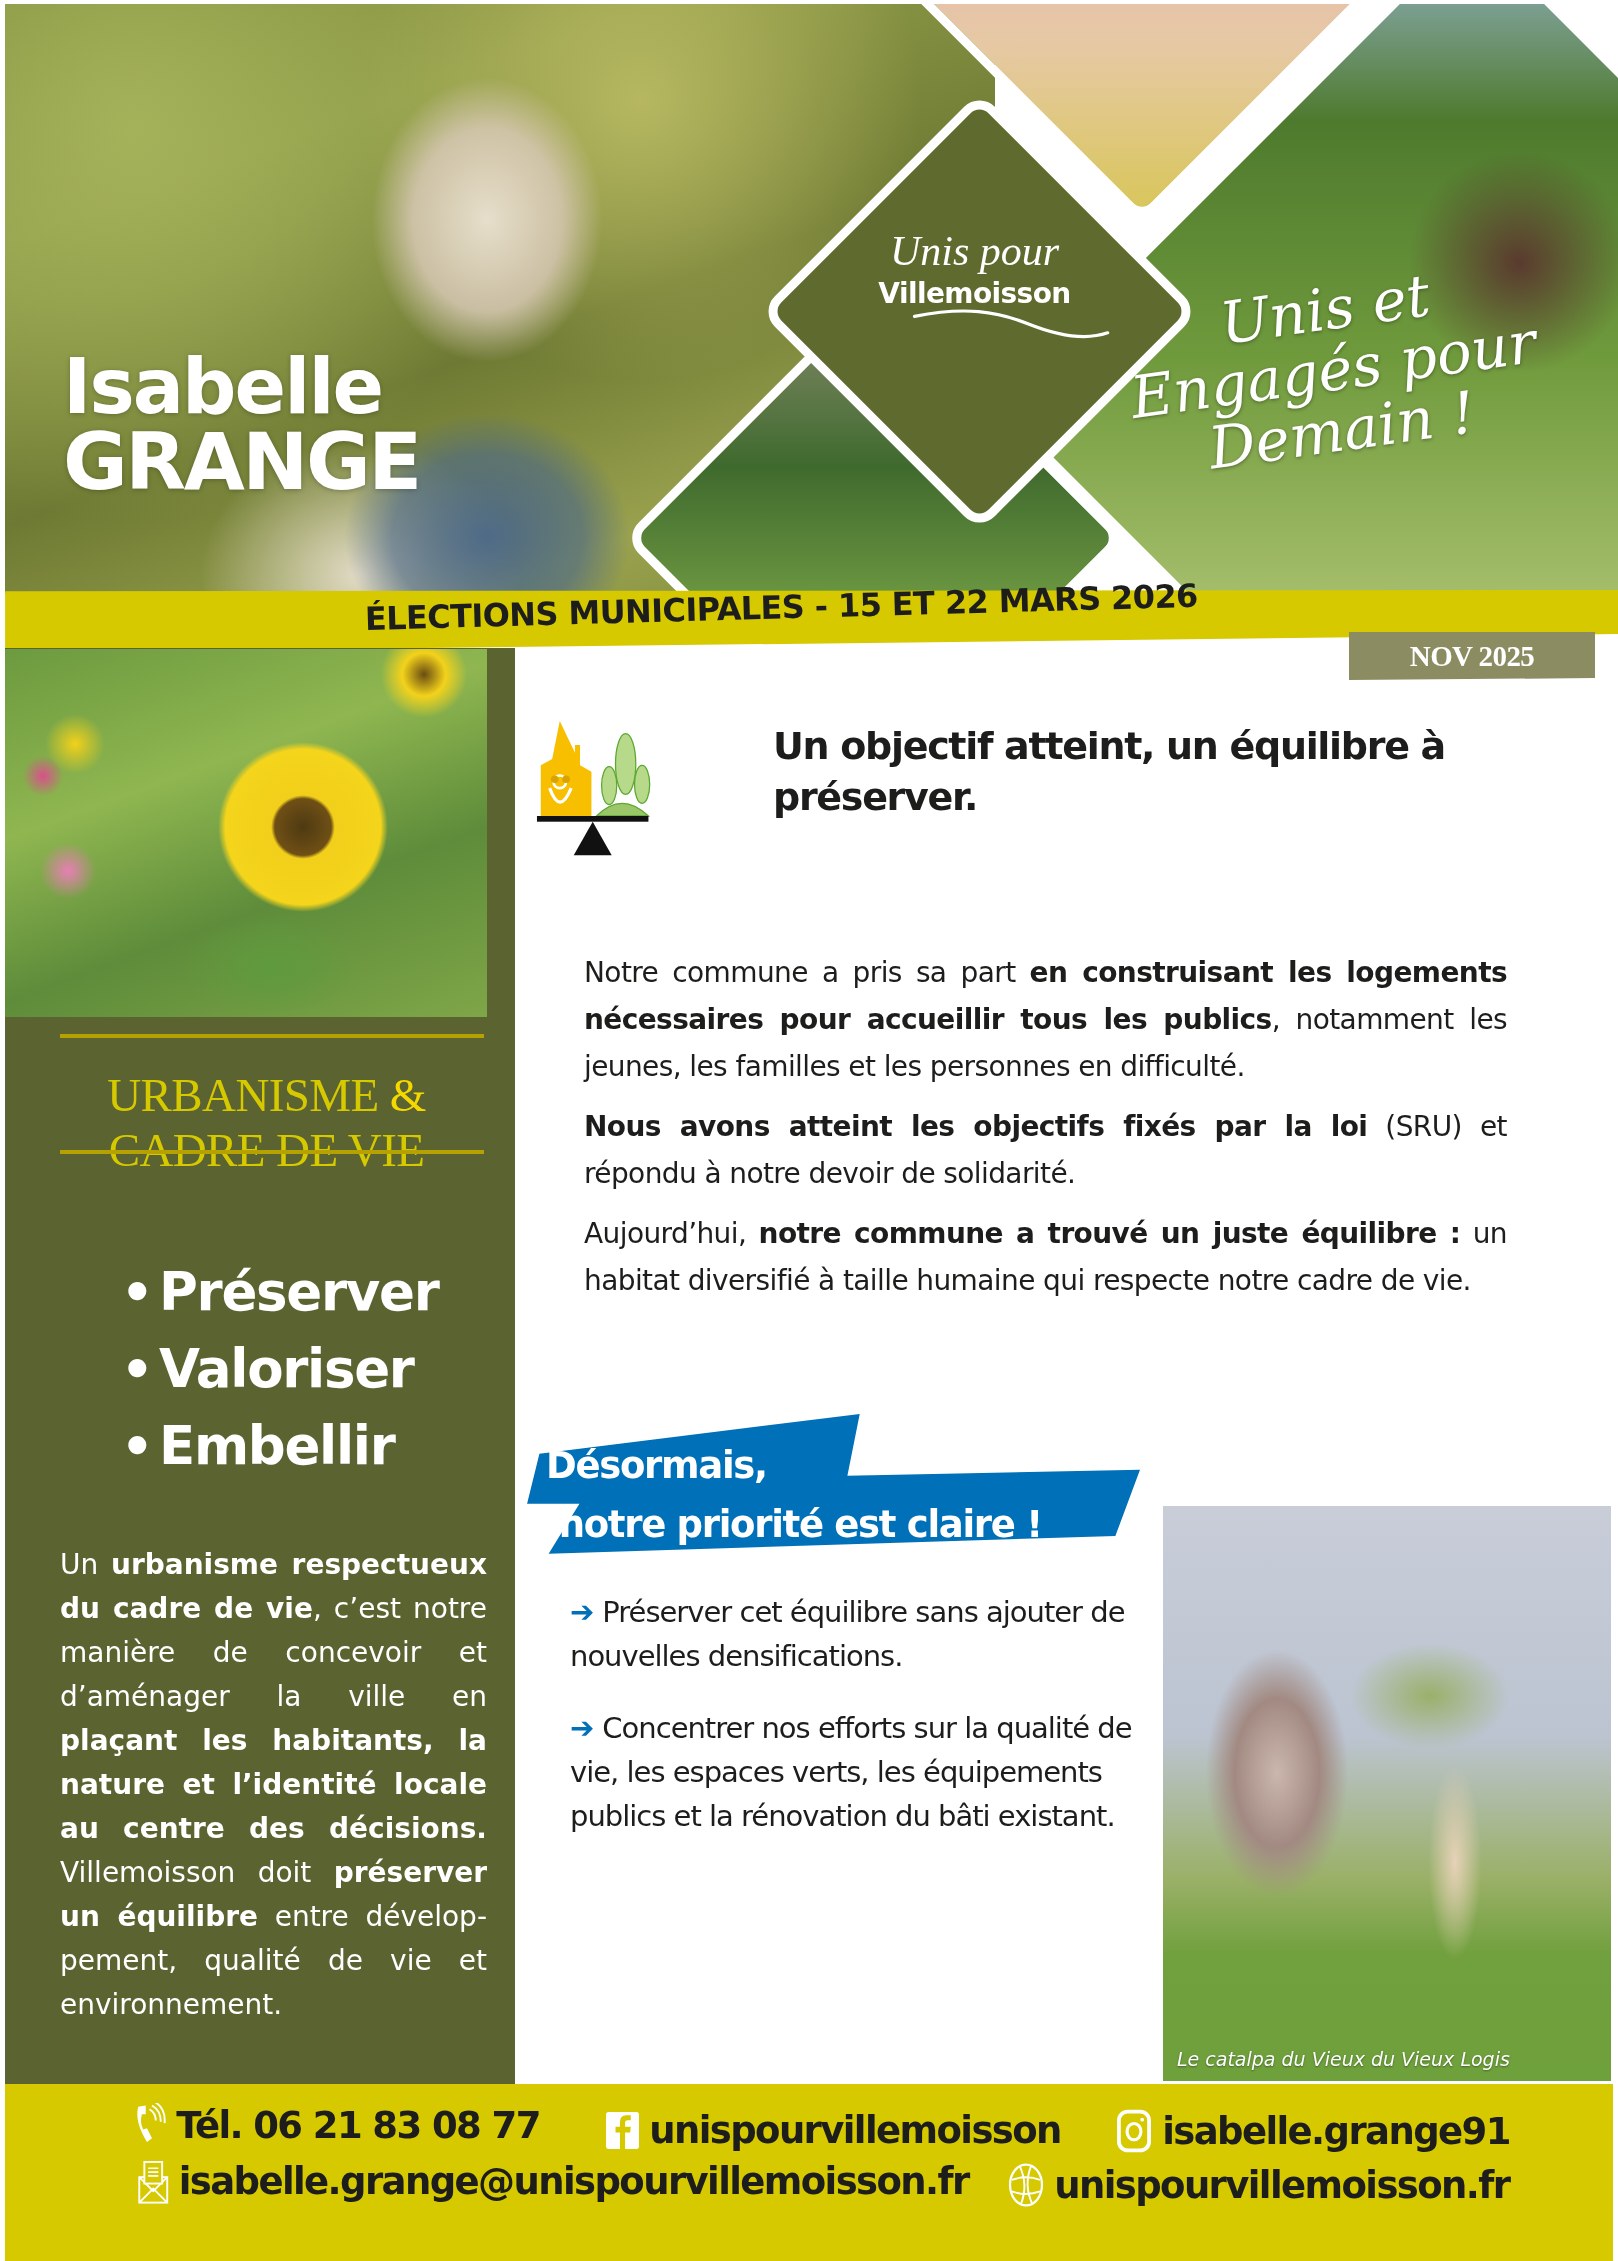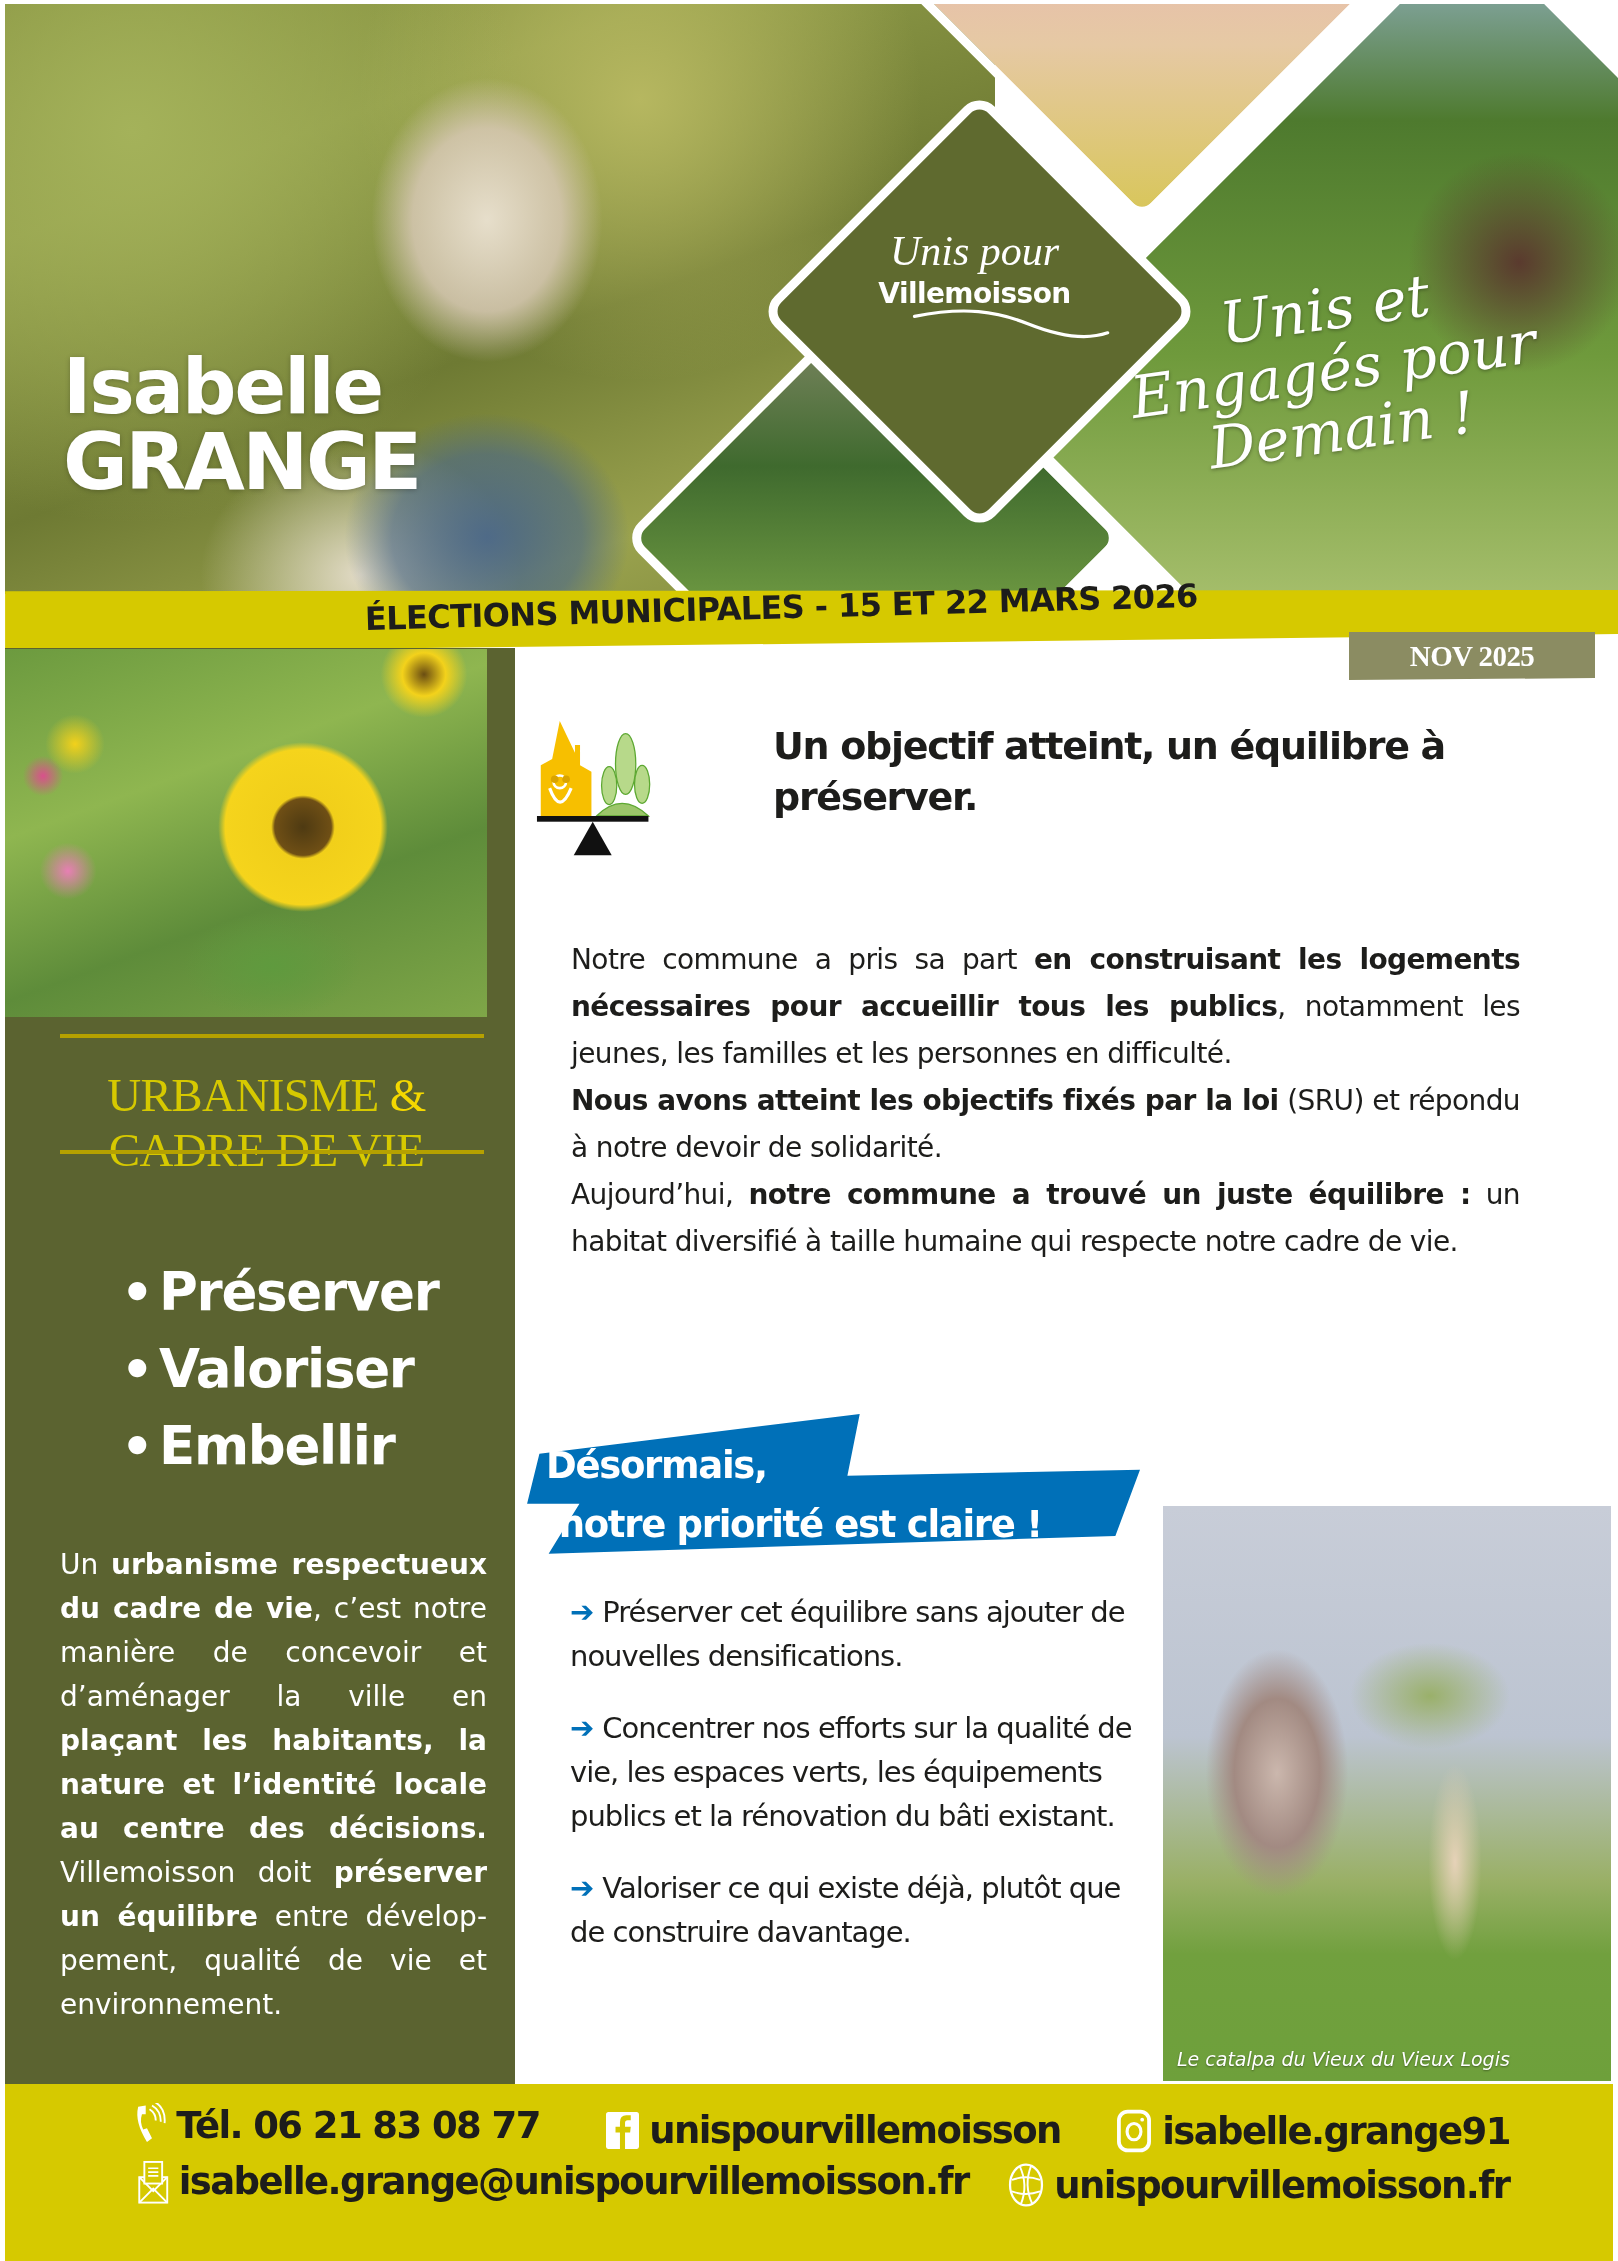--- a/index.html
+++ b/index.html
@@ -86,21 +86,21 @@
     font-family: "DejaVu Sans", sans-serif; font-size: 28px; line-height: 44px; text-align: justify; }
   .sidebar-text b { font-weight: bold; }
 
   
   .topic-icon { position: absolute; left: 533px; top: 721px; width: 165px; height: 152px; }
   .headline { position: absolute; left: 773px; top: 721px; width: 794px; }
   .headline-main { font-family: "DejaVu Sans", sans-serif; font-weight: bold; color: #0072bb; font-size: 46px; line-height: 57px; letter-spacing: -1.3px; }
   .headline-sub { font-family: "DejaVu Sans", sans-serif; font-weight: bold; color: #1d1d1b; font-size: 38px; line-height: 51px; letter-spacing: -1.3px; margin-top: 0px; }
   .intro-text { position: absolute; left: 571px; top: 936px; width: 949px; font-family: "DejaVu Sans", sans-serif;
     font-size: 28px; line-height: 47px; letter-spacing: -0.6px; text-align: justify; color: #1d1d1b; }
-  .intro-text p { margin: 0; }
+  .intro-text p { margin: 13px; }
 
   .priority-banner { position: absolute; left: 524px; top: 1414px; width: 616px; height: 147px; background: #0070b8;
     clip-path: polygon(2.5% 27%, 54.5% 0%, 52.5% 42%, 100% 38%, 96% 83%, 4% 95%, 9% 61%, 0.5% 61%); }
   .priority-text { position: absolute; left: 546px; top: 1440px; color: #ffffff; font-family: "DejaVu Sans", sans-serif;
     font-weight: bold; font-size: 37px; line-height: 51px; letter-spacing: -1.3px; }
   .priority-text .l2 { display: block; padding-left: 12.7px; margin-top: 8px; }
 
   .actions { position: absolute; left: 570px; top: 1590px; width: 571px; list-style: none; font-family: "DejaVu Sans", sans-serif;
     font-size: 29px; line-height: 44px; letter-spacing: -1px; color: #1d1d1b; }
   .action { margin-bottom: 28px; }
@@ -214,21 +214,20 @@
 
 <div class="priority-banner"></div>
 <div class="priority-text">
   <span>Désormais,</span>
   <span class="l2">notre priorité est claire !</span>
 </div>
 
 <ul class="actions">
   <li class="action"><span class="action-arrow">➔</span><b>Préserver cet équilibre</b><span> sans ajouter de nouvelles densifications.</span></li>
   <li class="action"><span class="action-arrow">➔</span><b>Concentrer nos efforts</b><span> sur la qualité de vie, les espaces verts, les équipements publics et la réno­vation du bâti existant.</span></li>
-  <li class="action"><span class="action-arrow">➔</span><b>Valoriser ce qui existe</b><span> déjà, plutôt que de construire davantage.</span></li>
 </ul>
 
 <div class="photo-catalpa">
   <span class="photo-caption">Le catalpa du Vieux du Vieux Logis</span>
 </div>
 
 <div class="footer"></div>
 
 <a class="contact c-phone">
   <svg width="33" height="44" viewBox="0 0 52 70">

